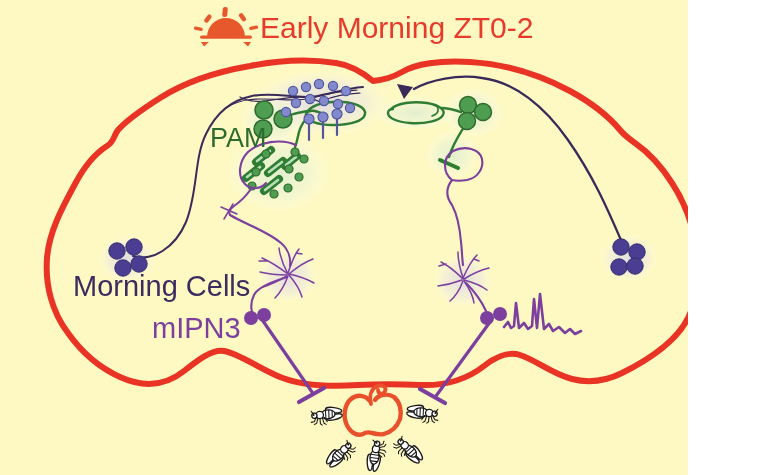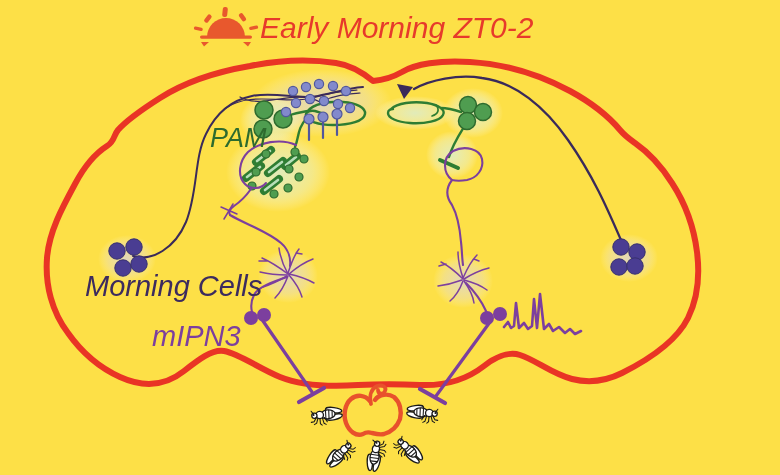--- a/index.html
+++ b/index.html
@@ -1,22 +1,22 @@
 <!DOCTYPE html>
 <html><head>
 <meta charset="utf-8">
 <style>
 html,body{margin:0;padding:0;background:#fff;}
-.canvas{position:relative;width:780px;height:475px;background:#fde047;overflow:hidden;font-family:"Liberation Sans",sans-serif;font-style:italic;}
+.canvas{position:relative;width:688px;height:475px;background:#fef9c3;overflow:hidden;font-family:"Liberation Sans",sans-serif;}
 svg.art{position:absolute;left:0;top:0;}
 .label{position:absolute;white-space:nowrap;line-height:1;}
 .title{left:260px;top:13px;font-size:30px;color:#e73a2b;}
 .pam{left:202px;top:125px;font-size:27px;color:#2d6b2e;margin-left:8px;}
-.mcells{left:85px;top:272px;font-size:29px;color:#3c2b5e;}
-.mipn3{left:152px;top:314px;font-size:29px;color:#7c3f9e;margin-top:8px;}
+.mcells{left:73px;top:272px;font-size:29px;color:#3c2b5e;}
+.mipn3{left:152px;top:314px;font-size:29px;color:#7c3f9e;}
 </style>
 </head>
 <body>
 
 <div class="canvas">
 <svg class="art" width="780" height="475" viewBox="0 0 780 475">
 <defs>
   <radialGradient id="glav">
           <stop offset="0%" stop-color="#d5d2ea" stop-opacity="0.7"></stop>
           <stop offset="65%" stop-color="#e2dff2" stop-opacity="0.35"></stop>

